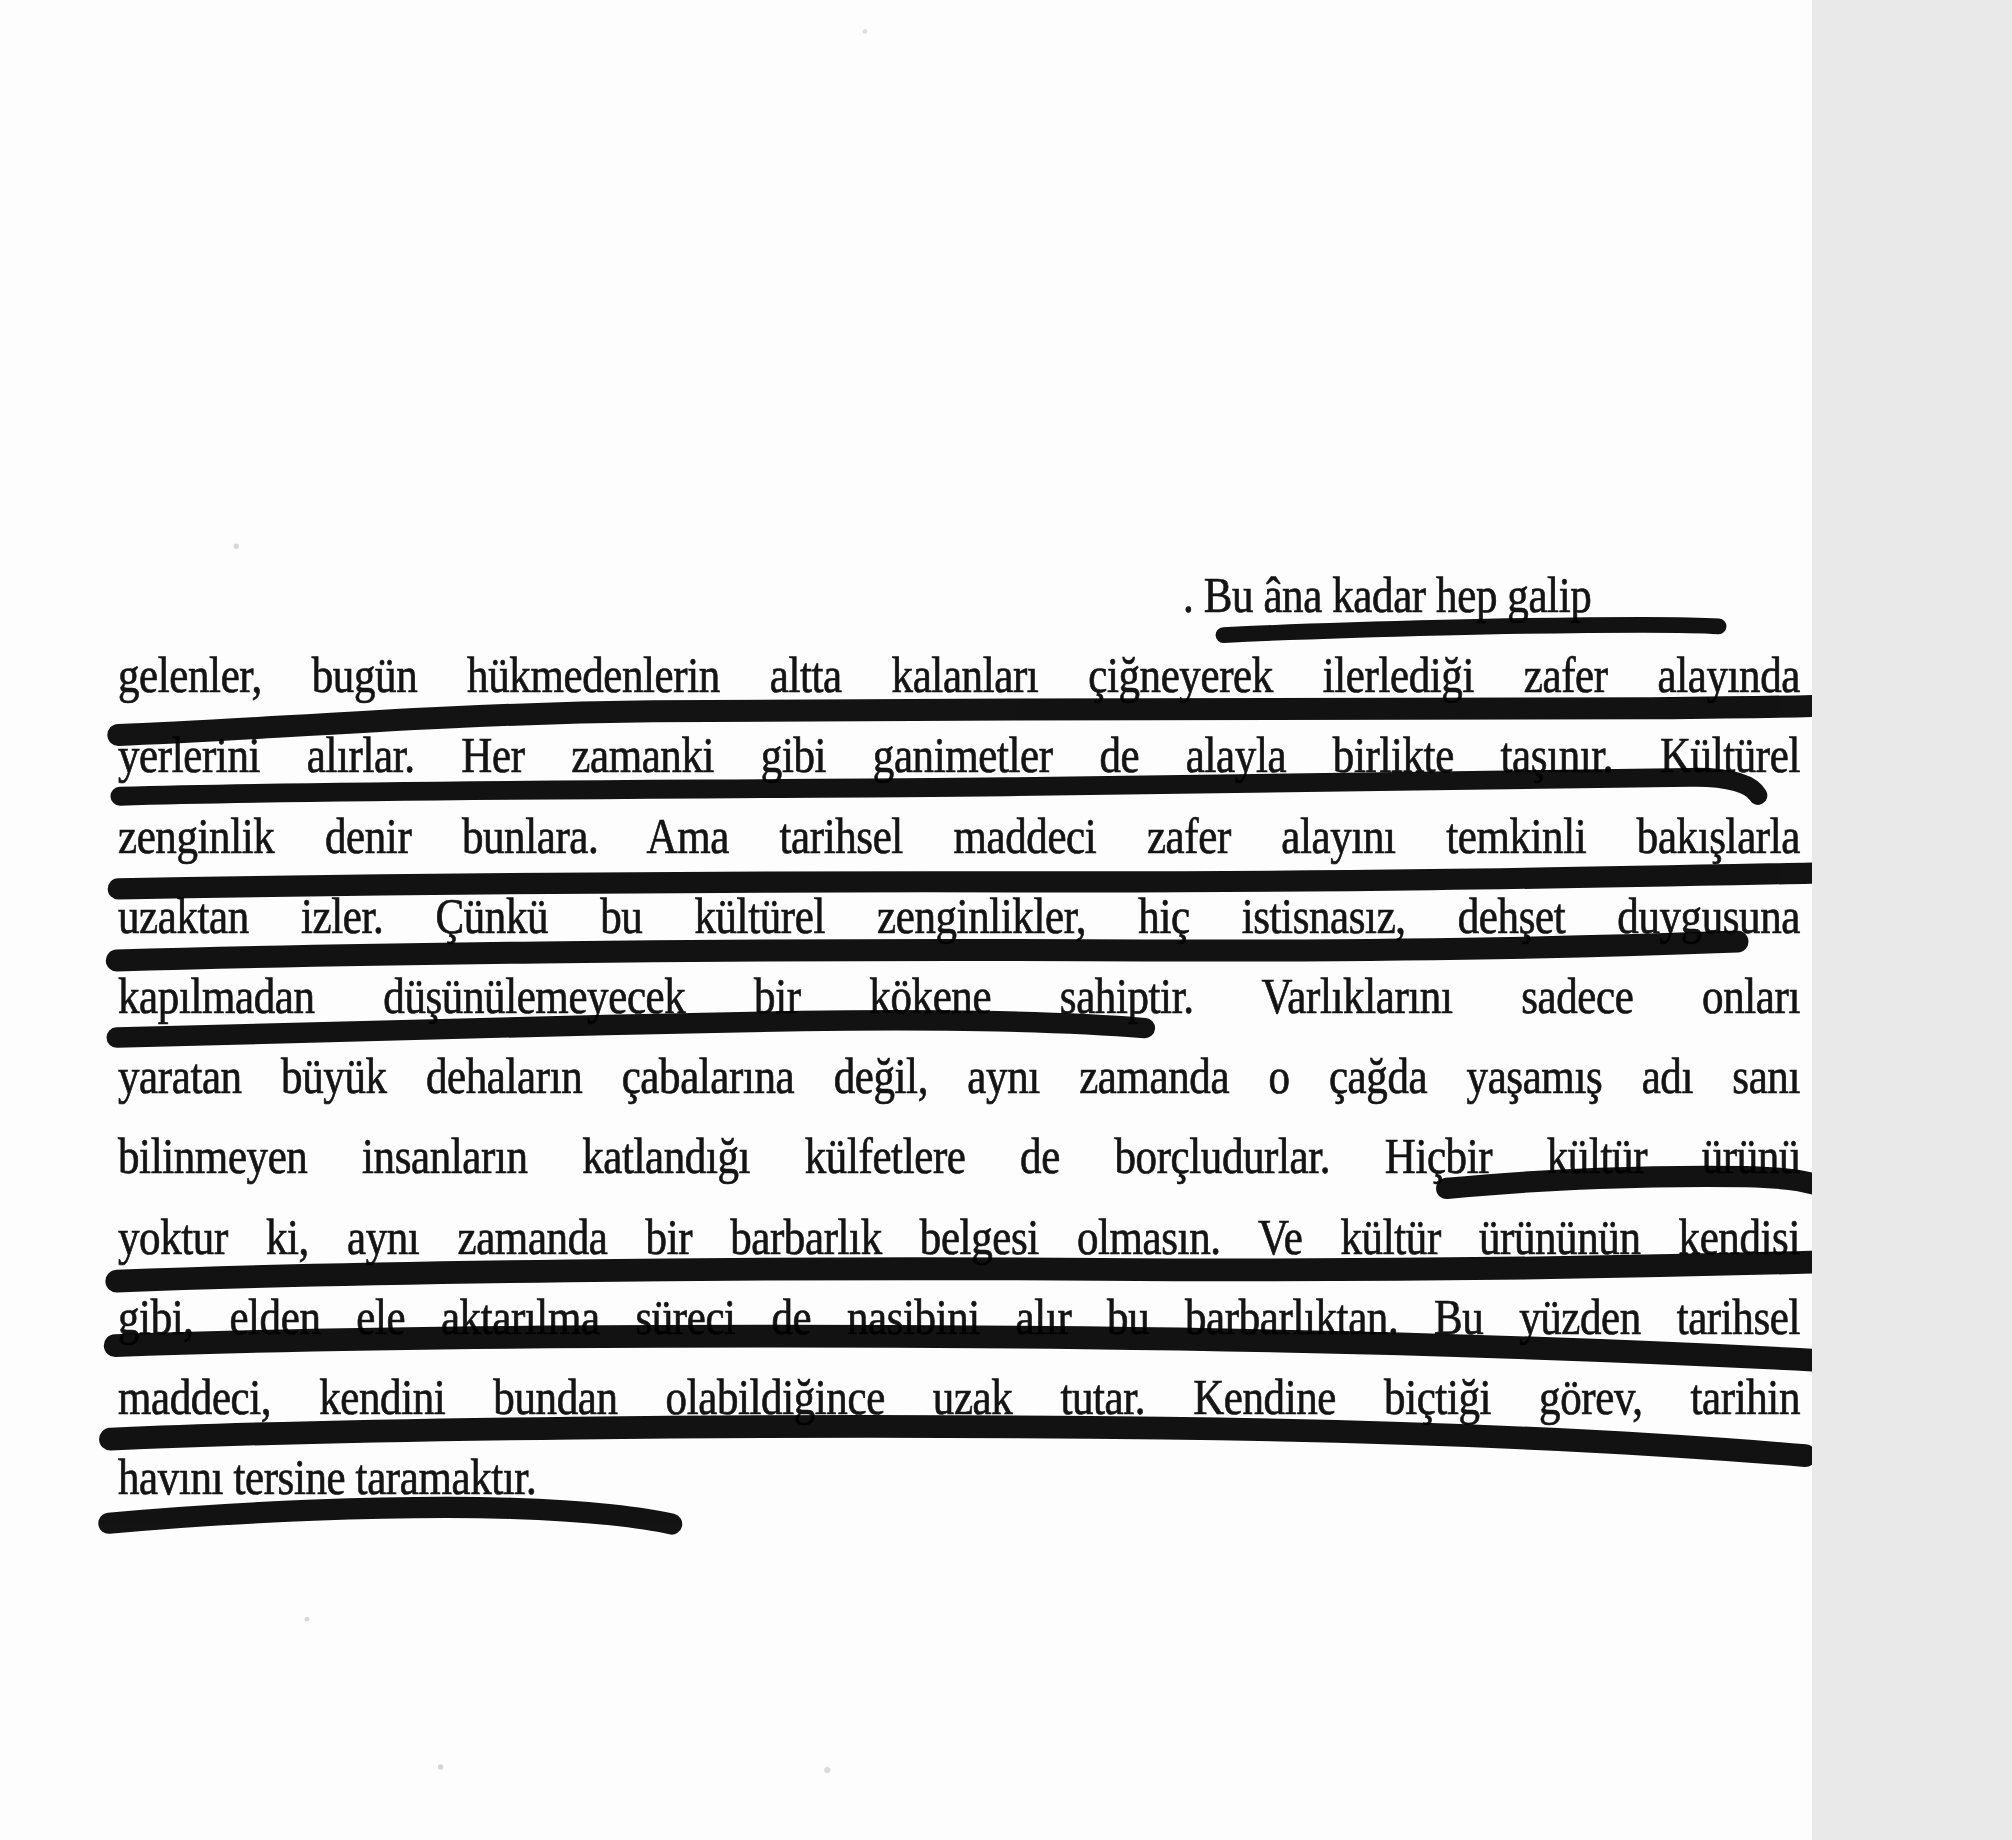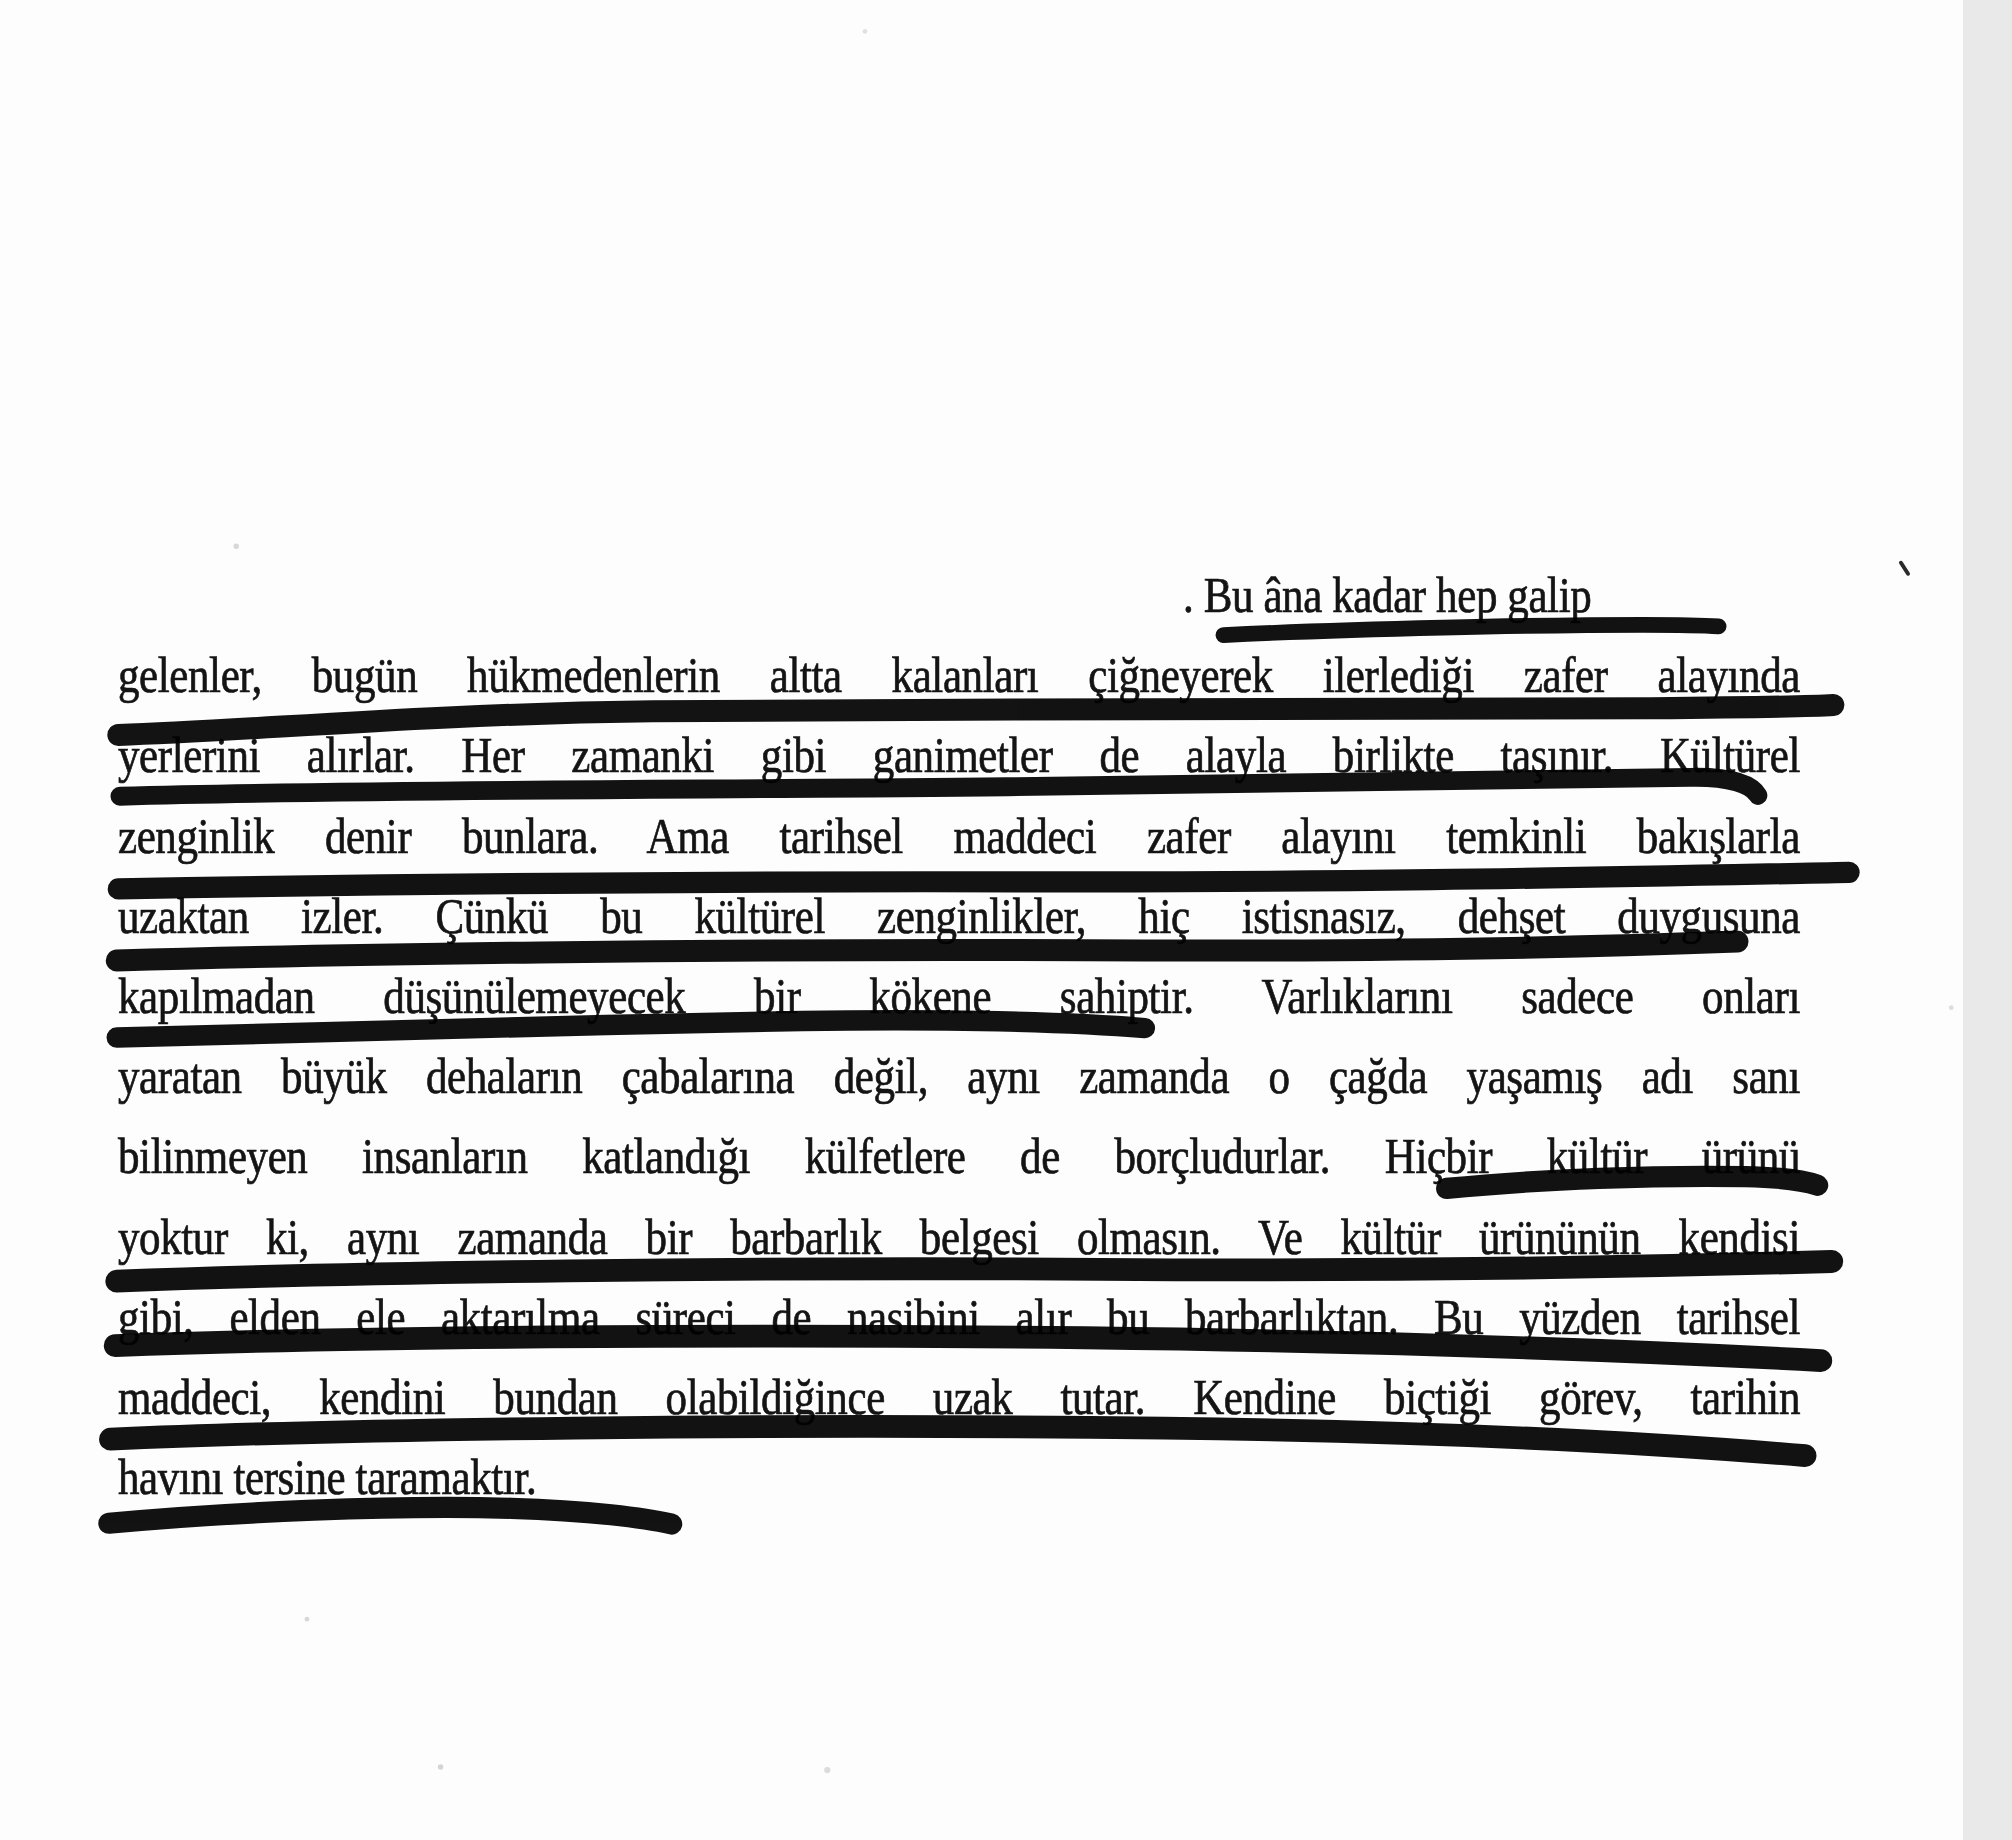--- a/index.html
+++ b/index.html
@@ -1,18 +1,18 @@
 <!DOCTYPE html>
 <html style="font-size:12.6px"><head>
 <meta charset="utf-8">
 <style>
   html,body{margin:0;padding:0;background:#e9e9e9;}
   .page{
     position:relative;
-    width:1963px;height:1840px;
+    width:1812px;height:1840px;
     background:#fdfdfd;
     overflow:hidden;
     font-family:"Liberation Serif","DejaVu Serif",serif;
   }
   .textblock{position:absolute;inset:0;}
   .line{
     position:absolute;
     font-size:43px;
     line-height:55px;
     color:#141414;

